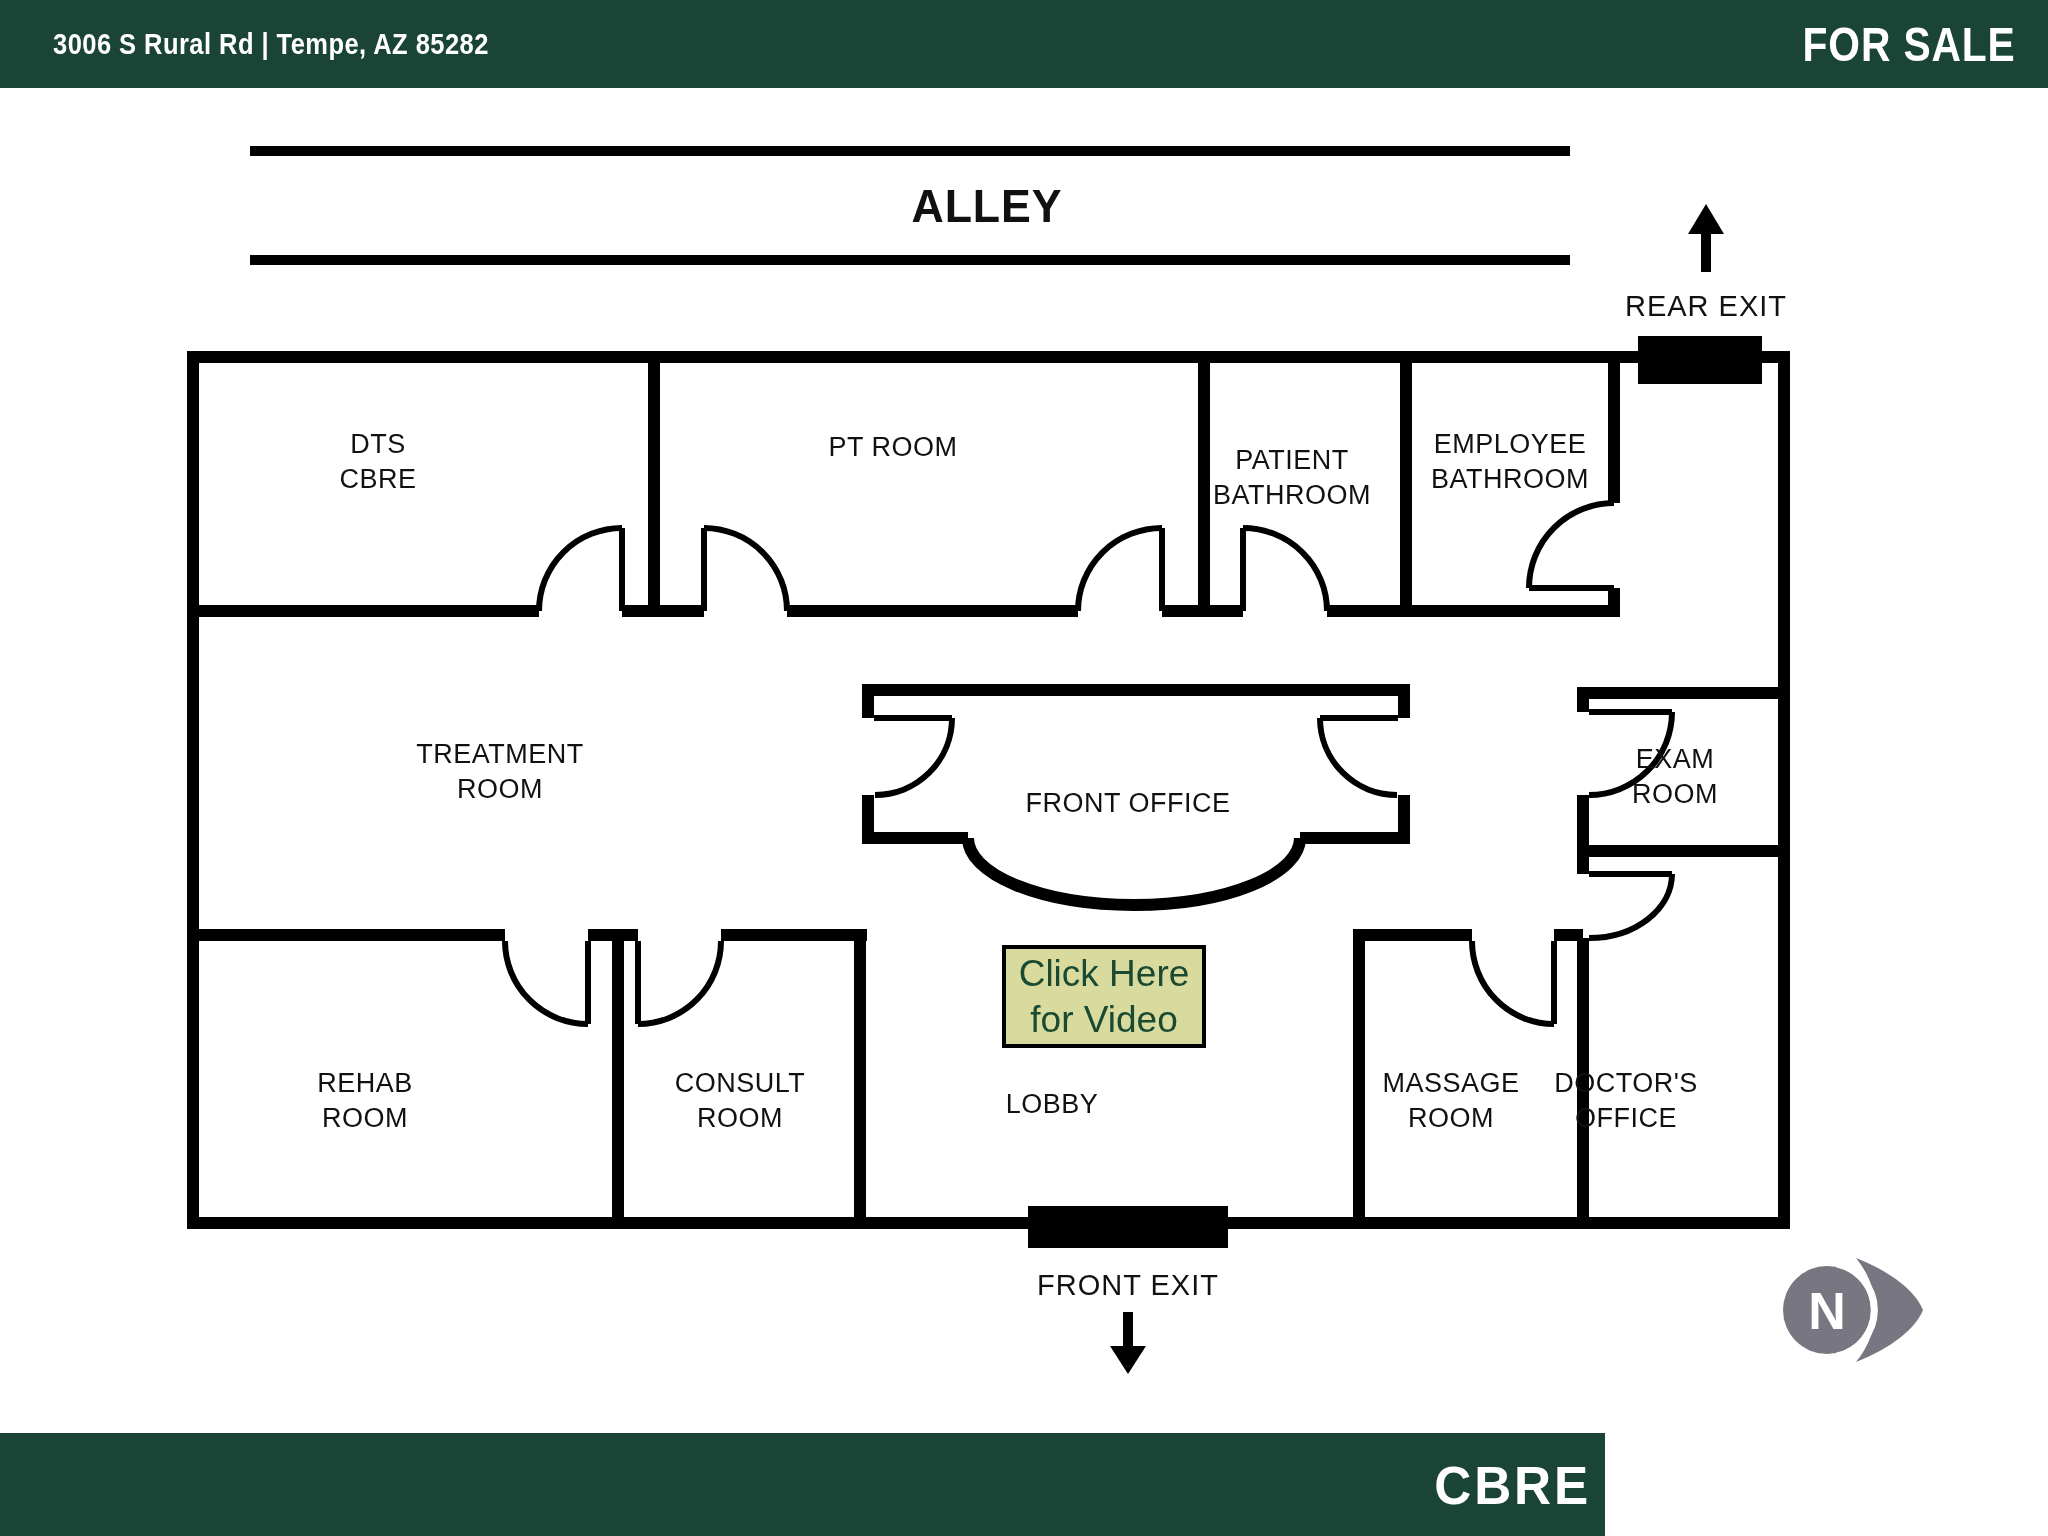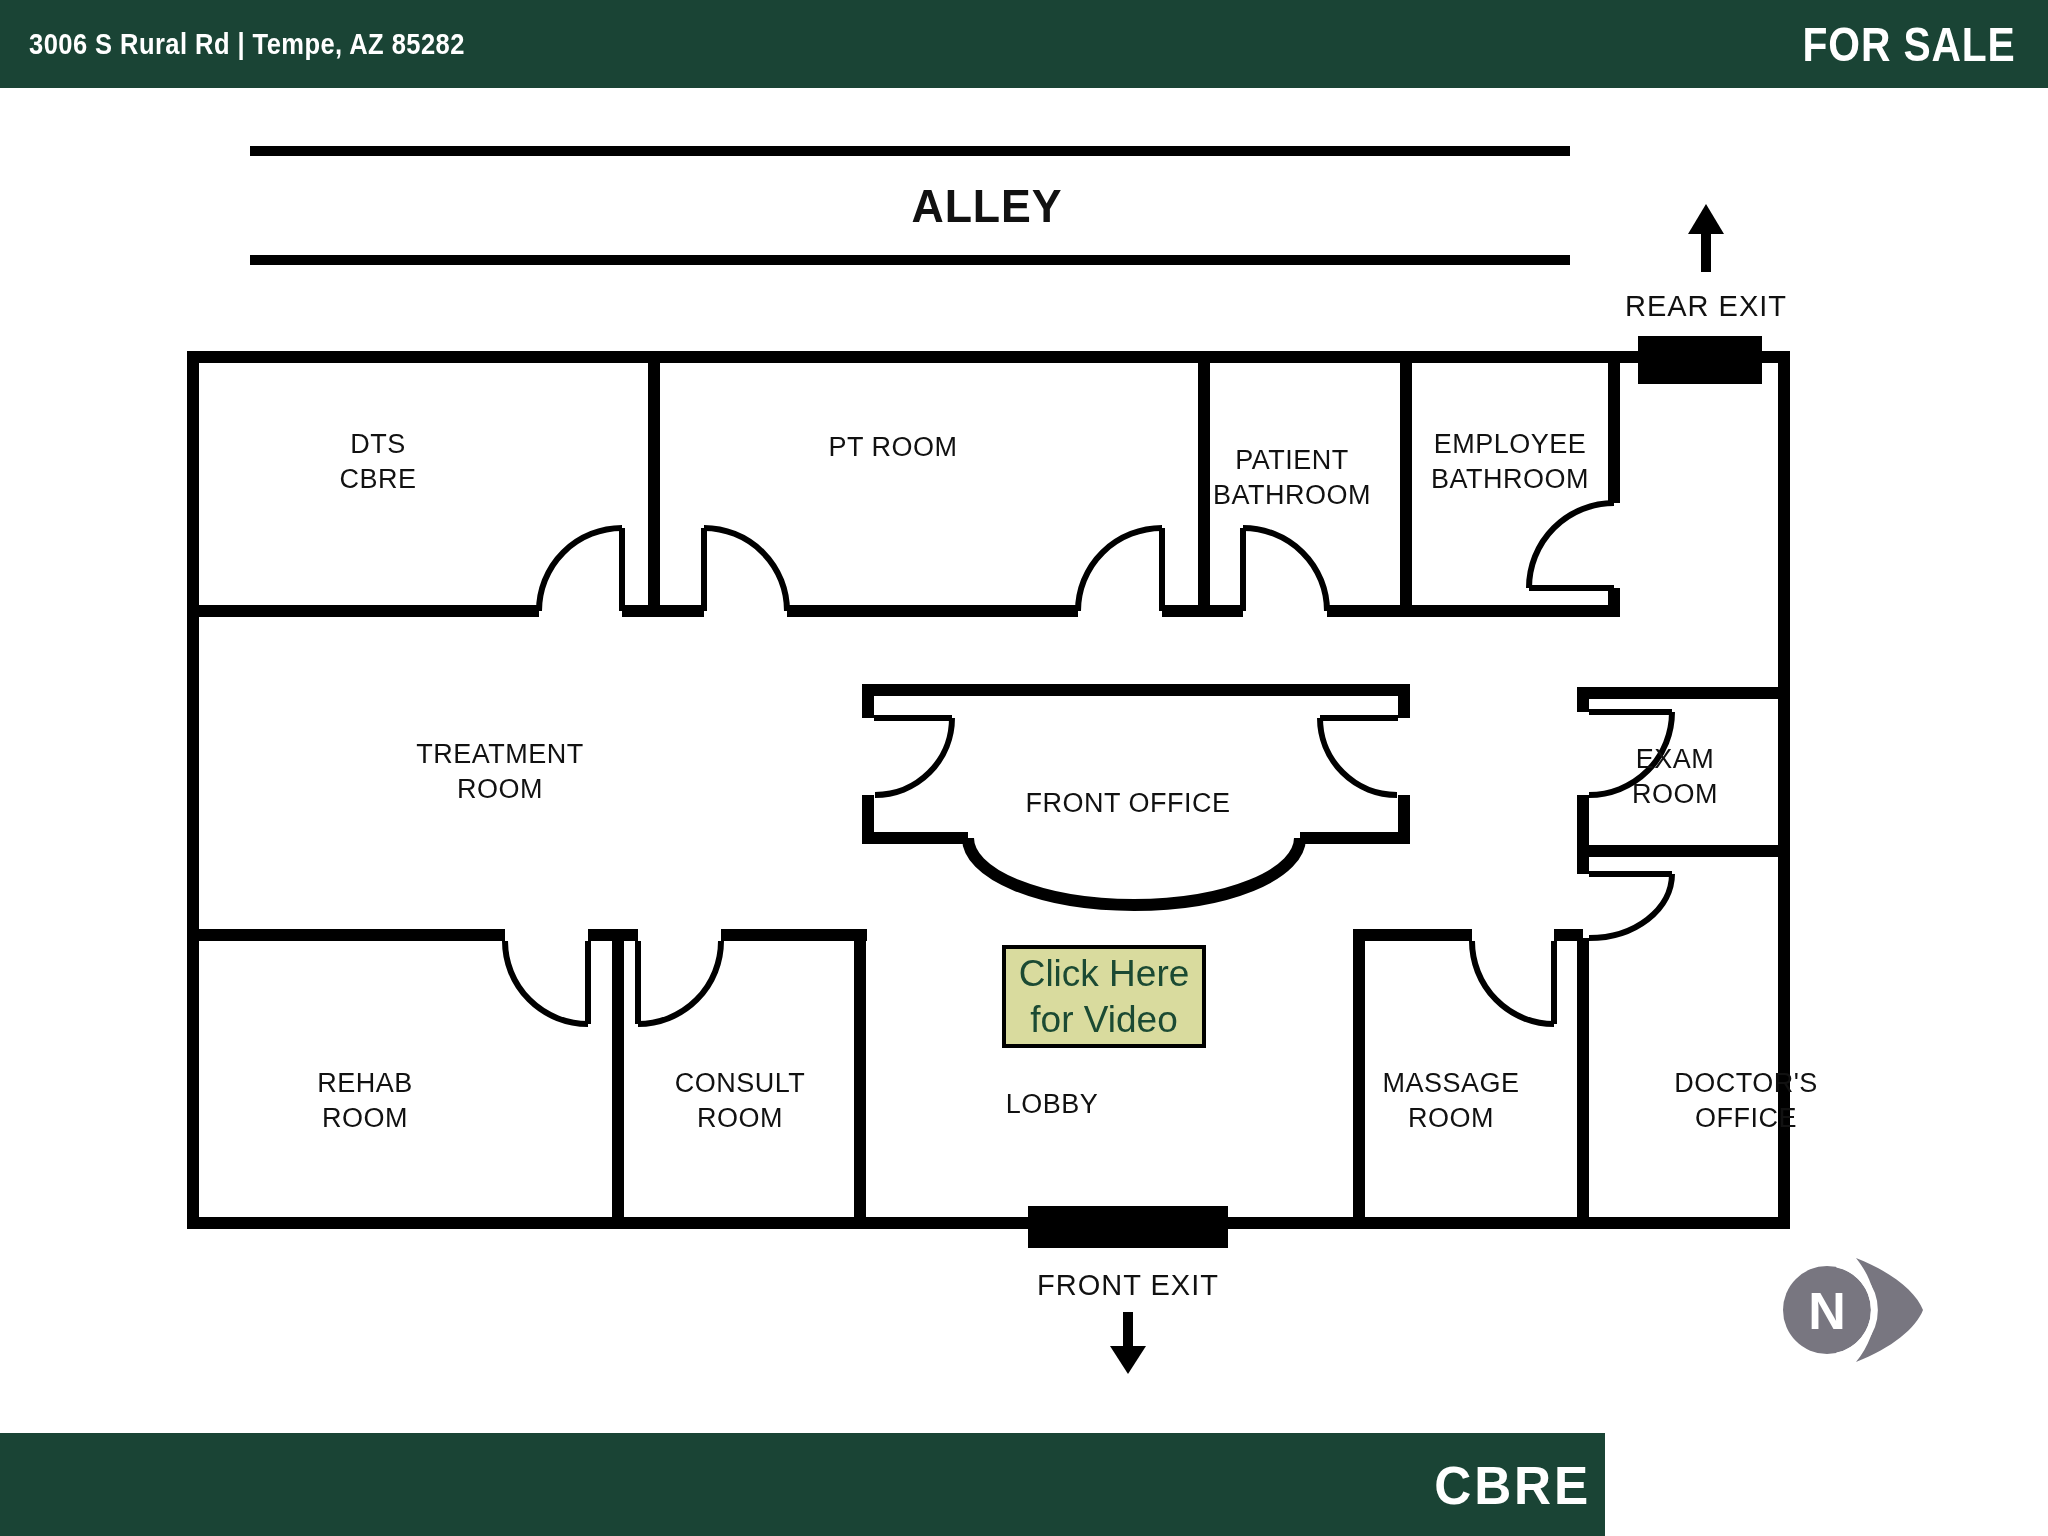--- a/index.html
+++ b/index.html
@@ -3,21 +3,21 @@
 <meta charset="utf-8">
 <style>
   html,body{margin:0;padding:0;background:#ffffff;}
   body{width:2048px;height:1536px;position:relative;overflow:hidden;
        font-family:"Liberation Sans", sans-serif;}
   .abs{position:absolute;}
 
   
   #header{left:0;top:0;width:2048px;height:88px;background:var(--green,#1A4435);
           display:flex;align-items:center;justify-content:space-between;box-sizing:border-box;
-          padding-left:29px;padding-right:32px;}
+          padding-left:53px;padding-right:32px;}
   #header .address{color:#fff;font-weight:700;font-size:29px;letter-spacing:.5px;
           transform:scaleX(.88);transform-origin:left center;white-space:nowrap;}
   #header .forsale{color:#fff;font-weight:700;font-size:48px;letter-spacing:1px;
           transform:scaleX(.85);transform-origin:right center;white-space:nowrap;}
   #footer{left:0;top:1433px;width:1605px;height:103px;background:var(--green,#1A4435);
           display:flex;align-items:center;justify-content:flex-end;box-sizing:border-box;
           padding-right:14px;}
   #footer .brand{color:#fff;font-weight:700;font-size:54px;letter-spacing:3px;
           transform:scaleX(.95);transform-origin:right center;}
 
@@ -156,21 +156,21 @@
 <div class="lbl abs" style="left:1128px;top:803px;">FRONT OFFICE</div>
 <div class="lbl abs" style="left:1675px;top:777px;">EXAM
 ROOM</div>
 <div class="lbl abs" style="left:365px;top:1101px;">REHAB
 ROOM</div>
 <div class="lbl abs" style="left:740px;top:1101px;">CONSULT
 ROOM</div>
 <div class="lbl abs" style="left:1052px;top:1104px;">LOBBY</div>
 <div class="lbl abs" style="left:1451px;top:1101px;">MASSAGE
 ROOM</div>
-<div class="lbl abs" style="left:1746px;top:1101px;">DOCTOR'S
+<div class="lbl abs" style="left:1626px;top:1101px;">DOCTOR'S
 OFFICE</div>
 
 <div id="cta" class="abs">Click Here
 for Video</div>
 
 <div id="header" class="abs">
   <span class="address">3006 S Rural Rd | Tempe, AZ 85282</span>
   <span class="forsale">FOR SALE</span>
 </div>
 <div id="footer" class="abs">

